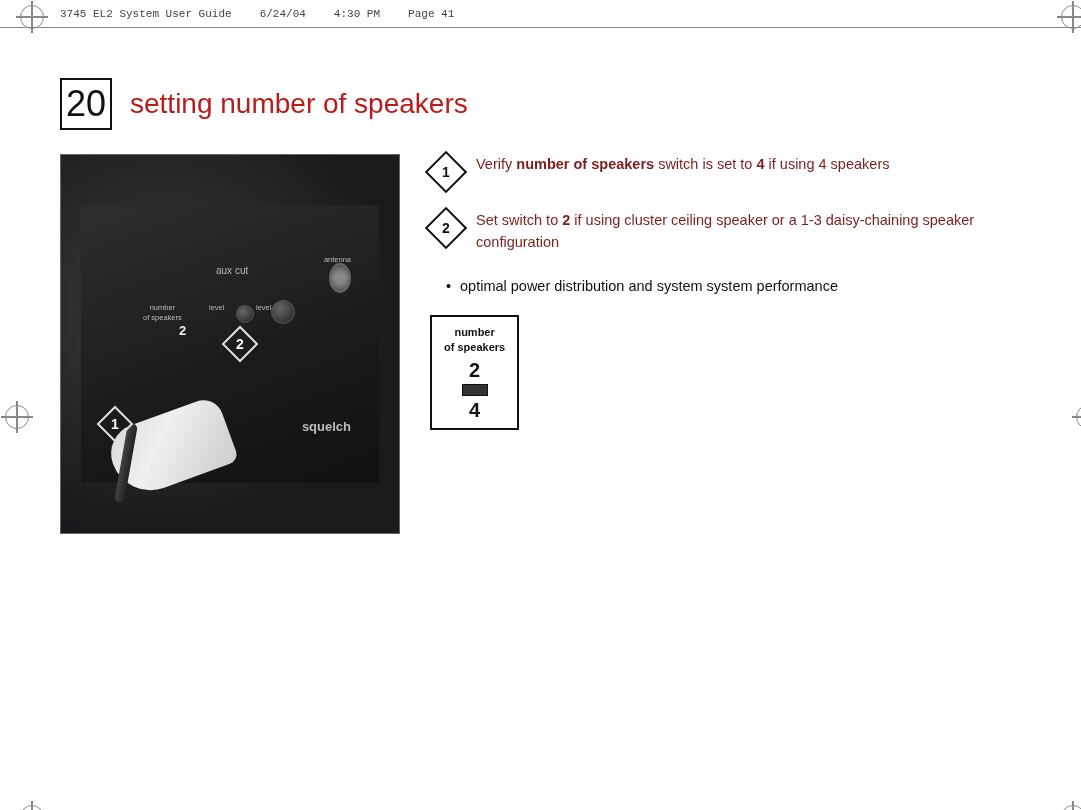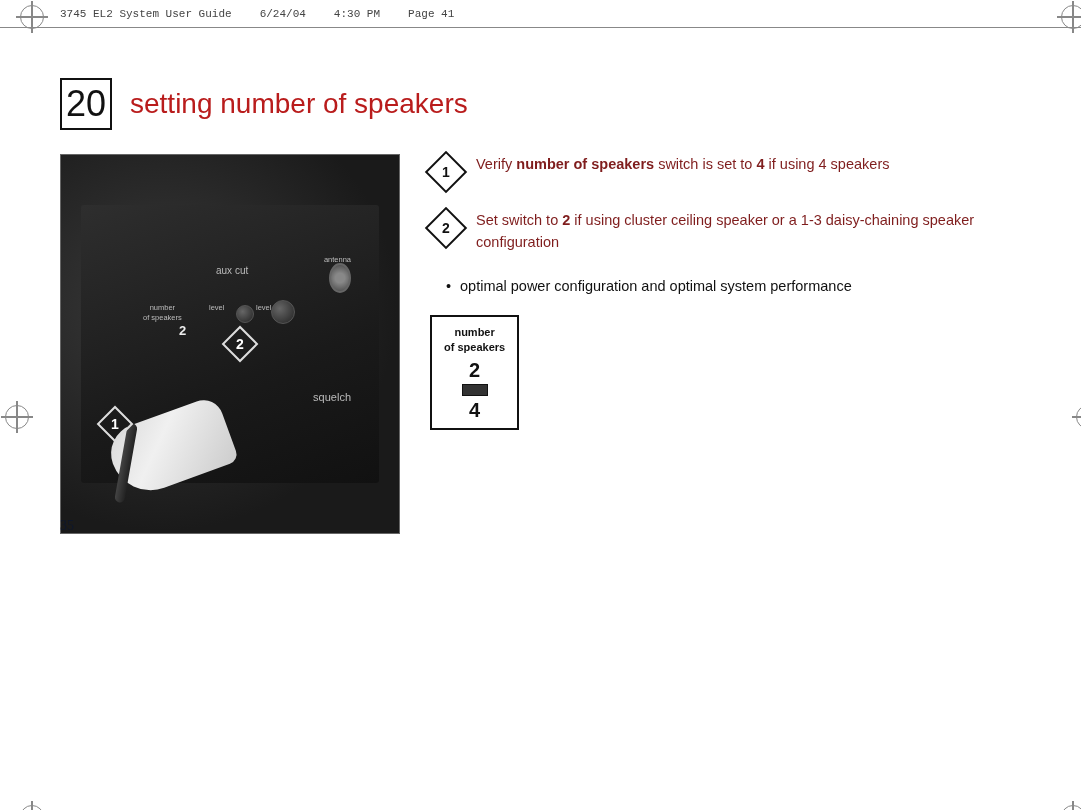--- a/index.html
+++ b/index.html
@@ -383,21 +383,21 @@
       <div class="photo-placeholder">
         <div class="photo-interior"></div>
 
         <div style="position:absolute;top:50px;left:20px;right:20px;bottom:50px;background:linear-gradient(160deg,#2e2e2e 0%,#1a1a1a 60%,#111 100%);border-radius:3px;"></div>
 
         <div style="position:absolute;top:148px;left:82px;font-size:7.5px;color:#bbb;font-family:Arial,sans-serif;line-height:1.3;text-align:center;">number<br>of speakers</div>
         <div style="position:absolute;top:148px;left:148px;font-size:7.5px;color:#bbb;font-family:Arial,sans-serif;">level</div>
         <div style="position:absolute;top:148px;left:195px;font-size:7.5px;color:#bbb;font-family:Arial,sans-serif;">level</div>
         <div style="position:absolute;top:110px;left:155px;font-size:10px;color:#bbb;font-family:Arial,sans-serif;">aux cut</div>
         <div style="position:absolute;top:100px;right:48px;font-size:7.5px;color:#bbb;font-family:Arial,sans-serif;">antenna</div>
-        <div style="position:absolute;top:236px;right:48px;font-size:11px;color:#bbb;font-family:Arial,sans-serif;">squelch</div>
+        <div style="position:absolute;top:264px;right:48px;font-size:13px;color:#bbb;font-family:Arial,sans-serif;font-weight:bold;">squelch</div>
 
         <div class="knob knob-level"></div>
         <div class="knob knob-small"></div>
         <div class="connector conn-ant"></div>
 
         <div style="position:absolute;top:168px;left:118px;font-size:13px;font-weight:bold;color:#eee;font-family:Arial,sans-serif;">2</div>
 
         <div style="position:absolute;bottom:50px;left:50px;width:120px;height:70px;background:linear-gradient(135deg,#d8d8d8 0%,#f0f0f0 40%,#ccc 100%);border-radius:30px 20px 10px 40px;transform:rotate(-20deg);"></div>
         <div style="position:absolute;bottom:30px;left:60px;width:10px;height:80px;background:linear-gradient(90deg,#444,#222);transform:rotate(10deg);border-radius:5px;"></div>
 
@@ -428,21 +428,21 @@
         <div class="step-diamond">
           <span class="step-diamond-label">2</span>
         </div>
         <div class="step-text">
           Set switch to <strong>2</strong> if using cluster ceiling speaker or a 1-3 daisy-chaining speaker configuration
         </div>
       </div>
 
 
       <div class="bullet-list">
-        <div class="bullet-item">optimal power configuration and optimal system performance</div>
+        <div class="bullet-item">optimal power distribution and system system performance</div>
       </div>
 
       <div class="diagram-row">
         <div class="diagram-box">
           <div class="diagram-box-title">number<br>of speakers</div>
           <div class="diagram-box-2">2</div>
           <div class="diagram-box-switch"></div>
           <div class="diagram-box-4">4</div>
         </div>
       </div>

